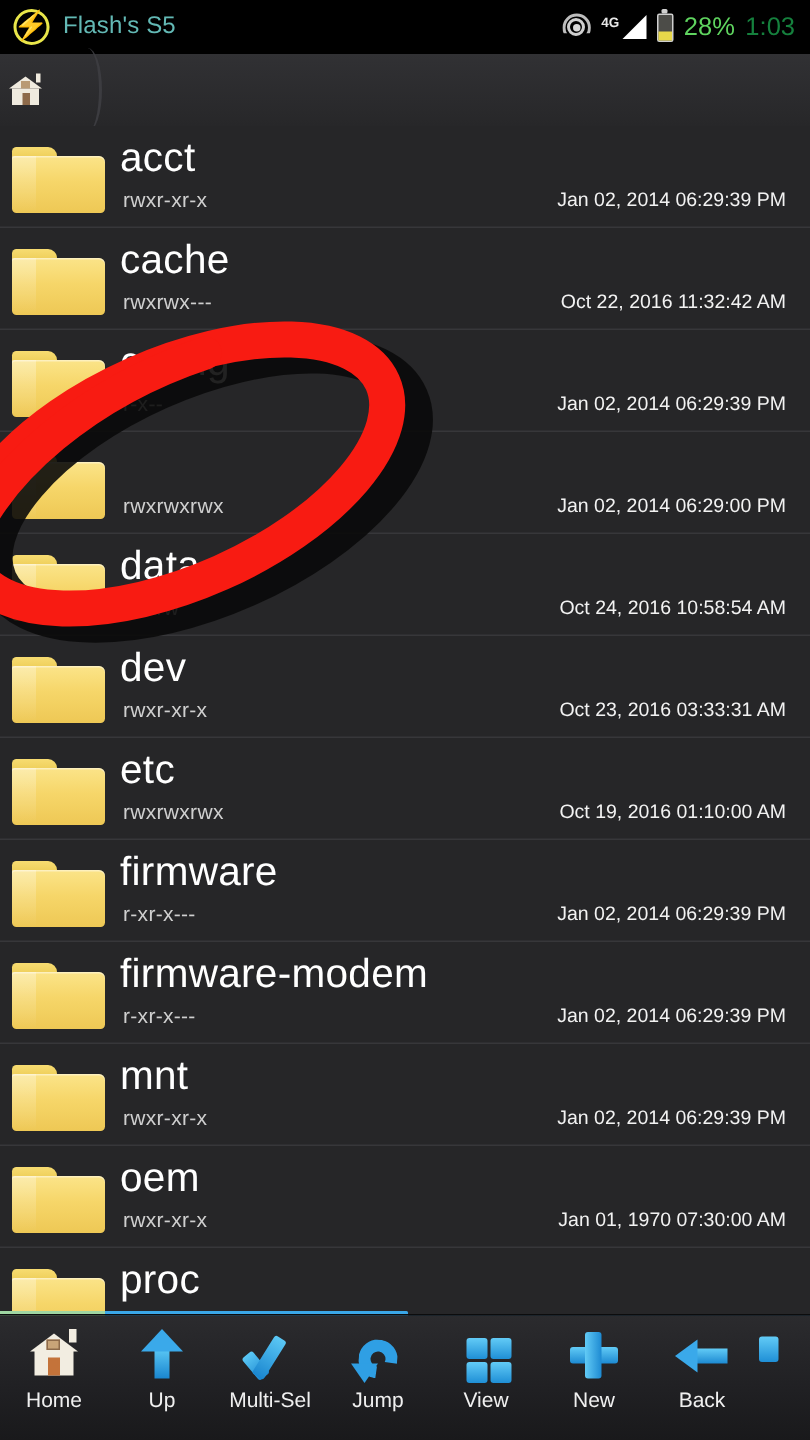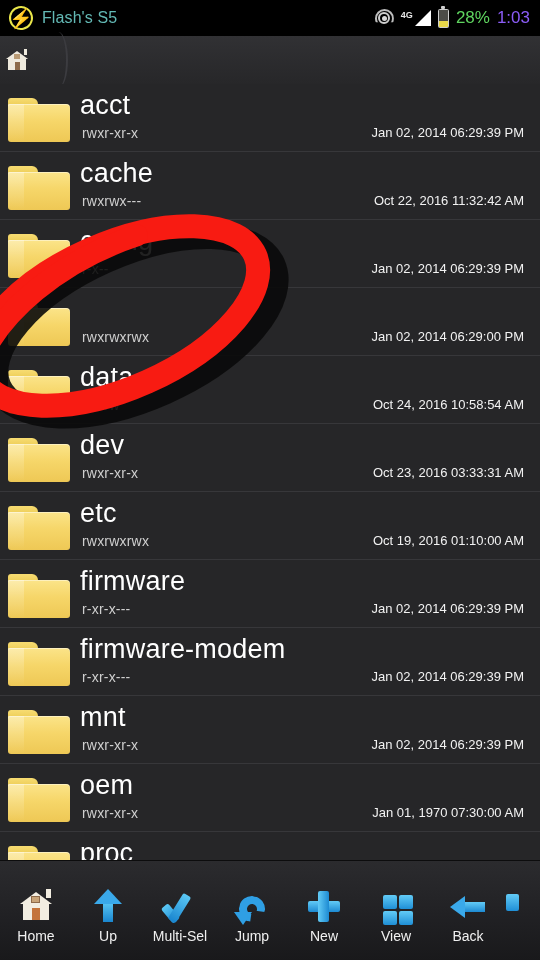--- a/index.html
+++ b/index.html
@@ -34,21 +34,21 @@
   .ic-hotspot .c2{ left:3.5px; top:3.5px; width:12px; height:12px; border-color:#cfcfcf; }
   .ic-hotspot .c3{ left:0px; top:0px; width:19px; height:19px; border-color:#bdbdbd;
     clip-path:polygon(0 0,100% 0,100% 72%,0 72%); }
   .sig{ display:flex; align-items:flex-end; gap:2px; }
   .sig .g{ color:#e7e7e7; font-size:9px; font-weight:bold; line-height:1; margin-bottom:6px;}
   .sig .tri{ width:0;height:0;border-left:16px solid transparent;border-bottom:16px solid #fff; }
   .batt{ width:11px; height:19px; border:1.6px solid #cfcfcf; border-radius:1.5px; position:relative; background:#4c4c48;}
   .batt:before{ content:""; position:absolute; left:2.5px; top:-3.4px; width:4px; height:2.4px; background:#cfcfcf; border-radius:1px;}
   .batt .fill{ position:absolute; left:0; right:0; bottom:0; height:32%; background:#e8d84a; }
   .sb-pct{ color:#5fd45f; font-size:17px;text-align:center; }
-  .sb-time{ color:#8b5cf6; font-size:17px; }
+  .sb-time{ color:#15803d; font-size:17px; }
 
   
   .crumbbar{
     position:absolute; top:36px; left:0; width:540px; height:48px;
     background:#2a2a2d; border-bottom:1px solid #131315;
     display:flex; align-items:center;
   }
   .crumbbar:before{
     content:""; position:absolute; left:0; top:0; width:540px; height:48px;
     background:linear-gradient(180deg,#313134 0%,#272729 100%);
@@ -121,24 +121,24 @@
   .hscroll .thumb:after{
     content:""; position:absolute; left:0; top:0; width:70px; height:6px;
     background:#9fd6a2;
   }
 
   
   .annot{ position:absolute; left:0; top:84px; width:540px; height:796px; pointer-events:none; }
 
   
   .toolbar{
-    position:absolute; left:0; bottom:0; width:540px; height:100px;
+    position:absolute; left:0; bottom:0; width:540px; height:84px;
     background:linear-gradient(180deg,#2b2b2e 0%,#202023 60%,#19191b 100%);
     border-top:1px solid #0c0c0d;
-    display:flex; align-items:flex-end; overflow:hidden;
+    display:flex; align-items:flex-start; overflow:hidden;
   }
   .tb-item{
     width:72px; flex:0 0 72px; height:80px; padding-top:6px;
     display:flex; flex-direction:column; align-items:center; gap:2px;
   }
   .tb-ic{ width:40px; height:40px; position:relative; }
   .tb-lb{ color:#f0f0f0; font-size:14px; line-height:16px; white-space:nowrap; }
 
   
   .ic-home .roof{ position:absolute; left:4px; top:6px; width:0;height:0;
@@ -391,36 +391,36 @@
       <div class="tb-lb">Multi-Sel</div>
     </div>
     <div class="tb-item">
       <div class="tb-ic ic-jump">
           <div class="arc"></div>
           <div class="tip"></div>
         </div>
       <div class="tb-lb">Jump</div>
     </div>
     <div class="tb-item">
-      <div class="tb-ic ic-plus">
-          <div class="h"></div>
-          <div class="v"></div>
-        </div>
-      <div class="tb-lb">New</div>
-    </div>
-    <div class="tb-item">
       <div class="tb-ic ic-view">
         <div class="q q1"></div>
           <div class="q q2"></div>
           <div class="q q3"></div>
           <div class="q q4"></div>
       </div>
       <div class="tb-lb">View</div>
     </div>
     <div class="tb-item">
+      <div class="tb-ic ic-plus">
+          <div class="h"></div>
+          <div class="v"></div>
+        </div>
+      <div class="tb-lb">New</div>
+    </div>
+    <div class="tb-item">
       <div class="tb-ic ic-back">
           <div class="shaft"></div>
           <div class="head"></div>
         </div>
       <div class="tb-lb">Back</div>
     </div>
     <div class="tb-partial">
         <div class="sq"></div>
       </div>
   </div>

